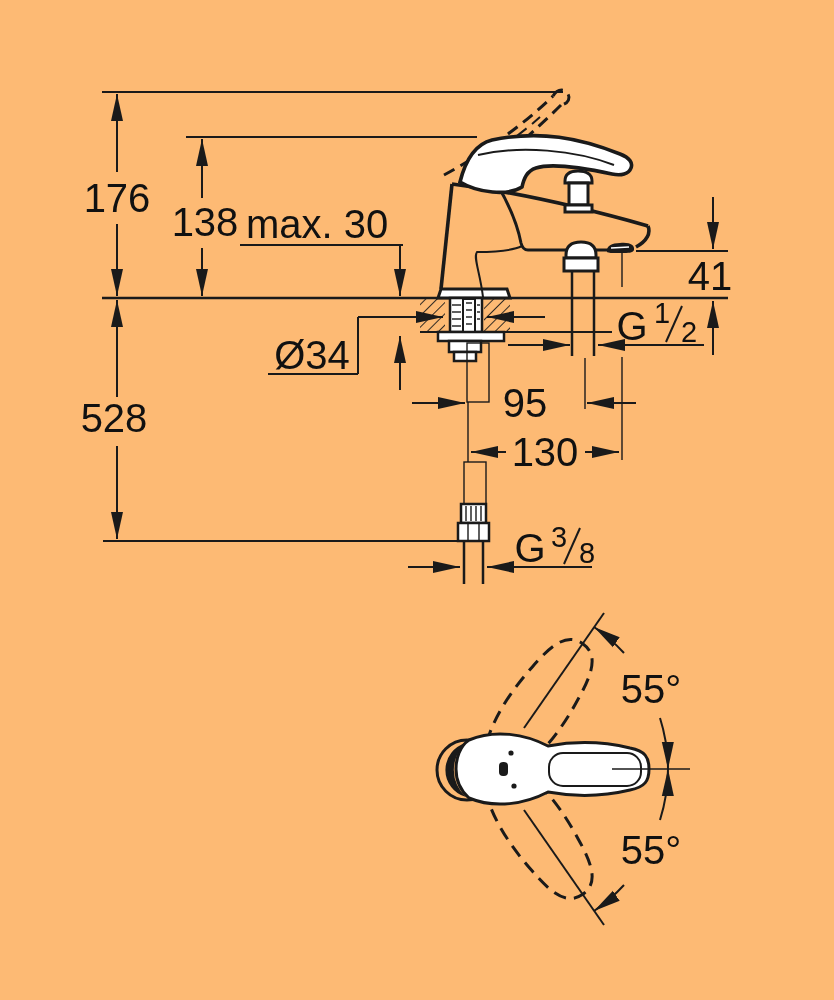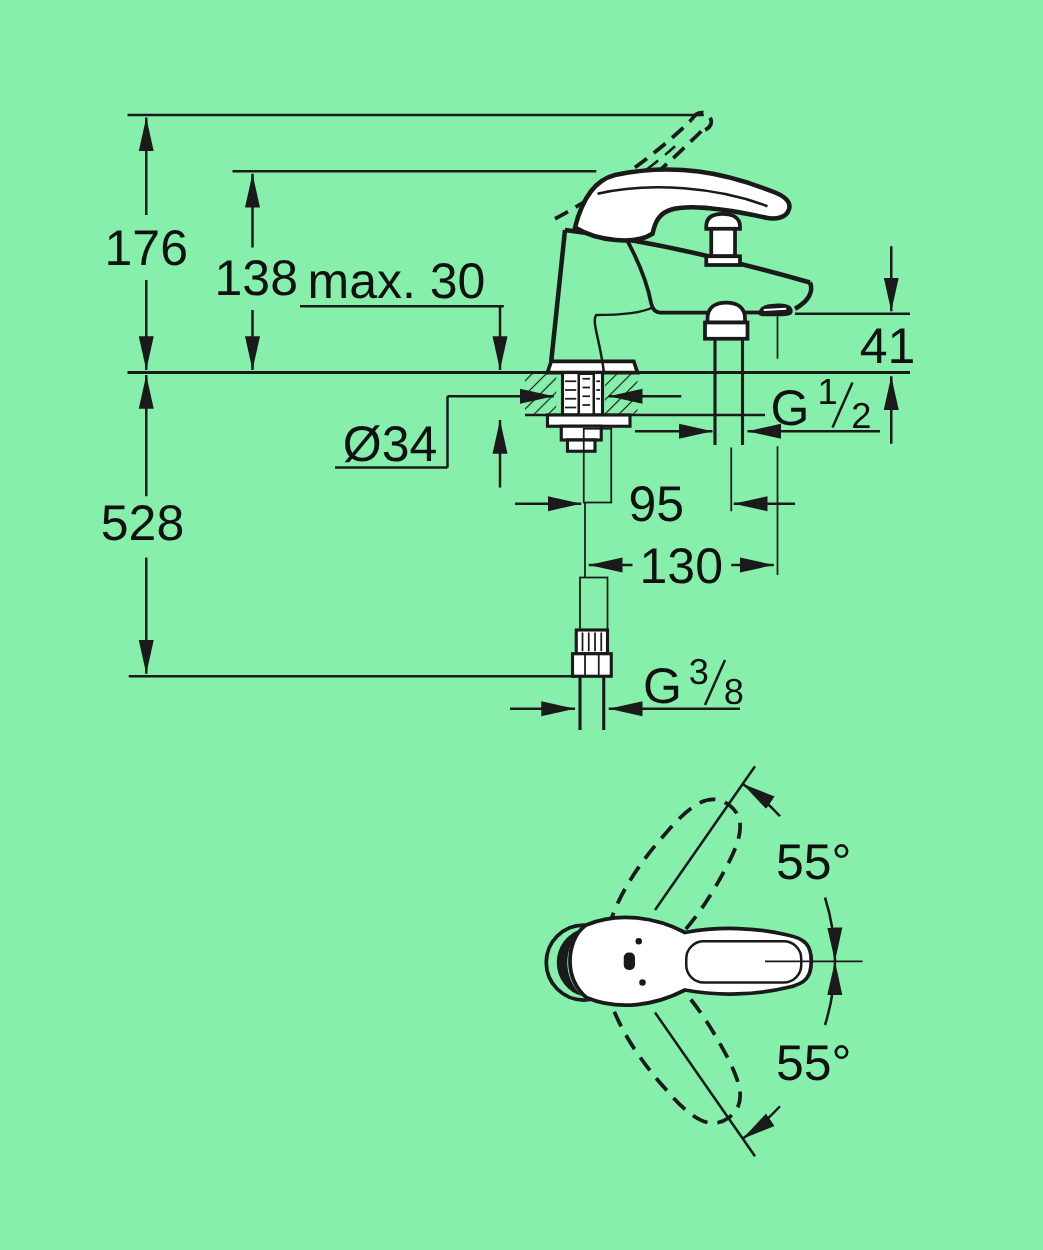--- a/index.html
+++ b/index.html
@@ -1,17 +1,17 @@
 <!DOCTYPE html>
 <html><head>
 <meta charset="utf-8">
 <style>
   html,body { margin:0; padding:0; background:#fff; }
   .stage {
-    position:relative; width:834px; height:1000px; background:#86efac;
+    position:relative; width:834px; height:1000px; background:#fdba74;
     font-family:"Liberation Sans", sans-serif; overflow:hidden;
   }
   svg { display:block; }
   .dim-text {
     font-family:"Liberation Sans", sans-serif;
     font-size:40px; fill:#111111;
   }
   .dim-text-small {
     font-family:"Liberation Sans", sans-serif;
     font-size:29px; fill:#111111;

